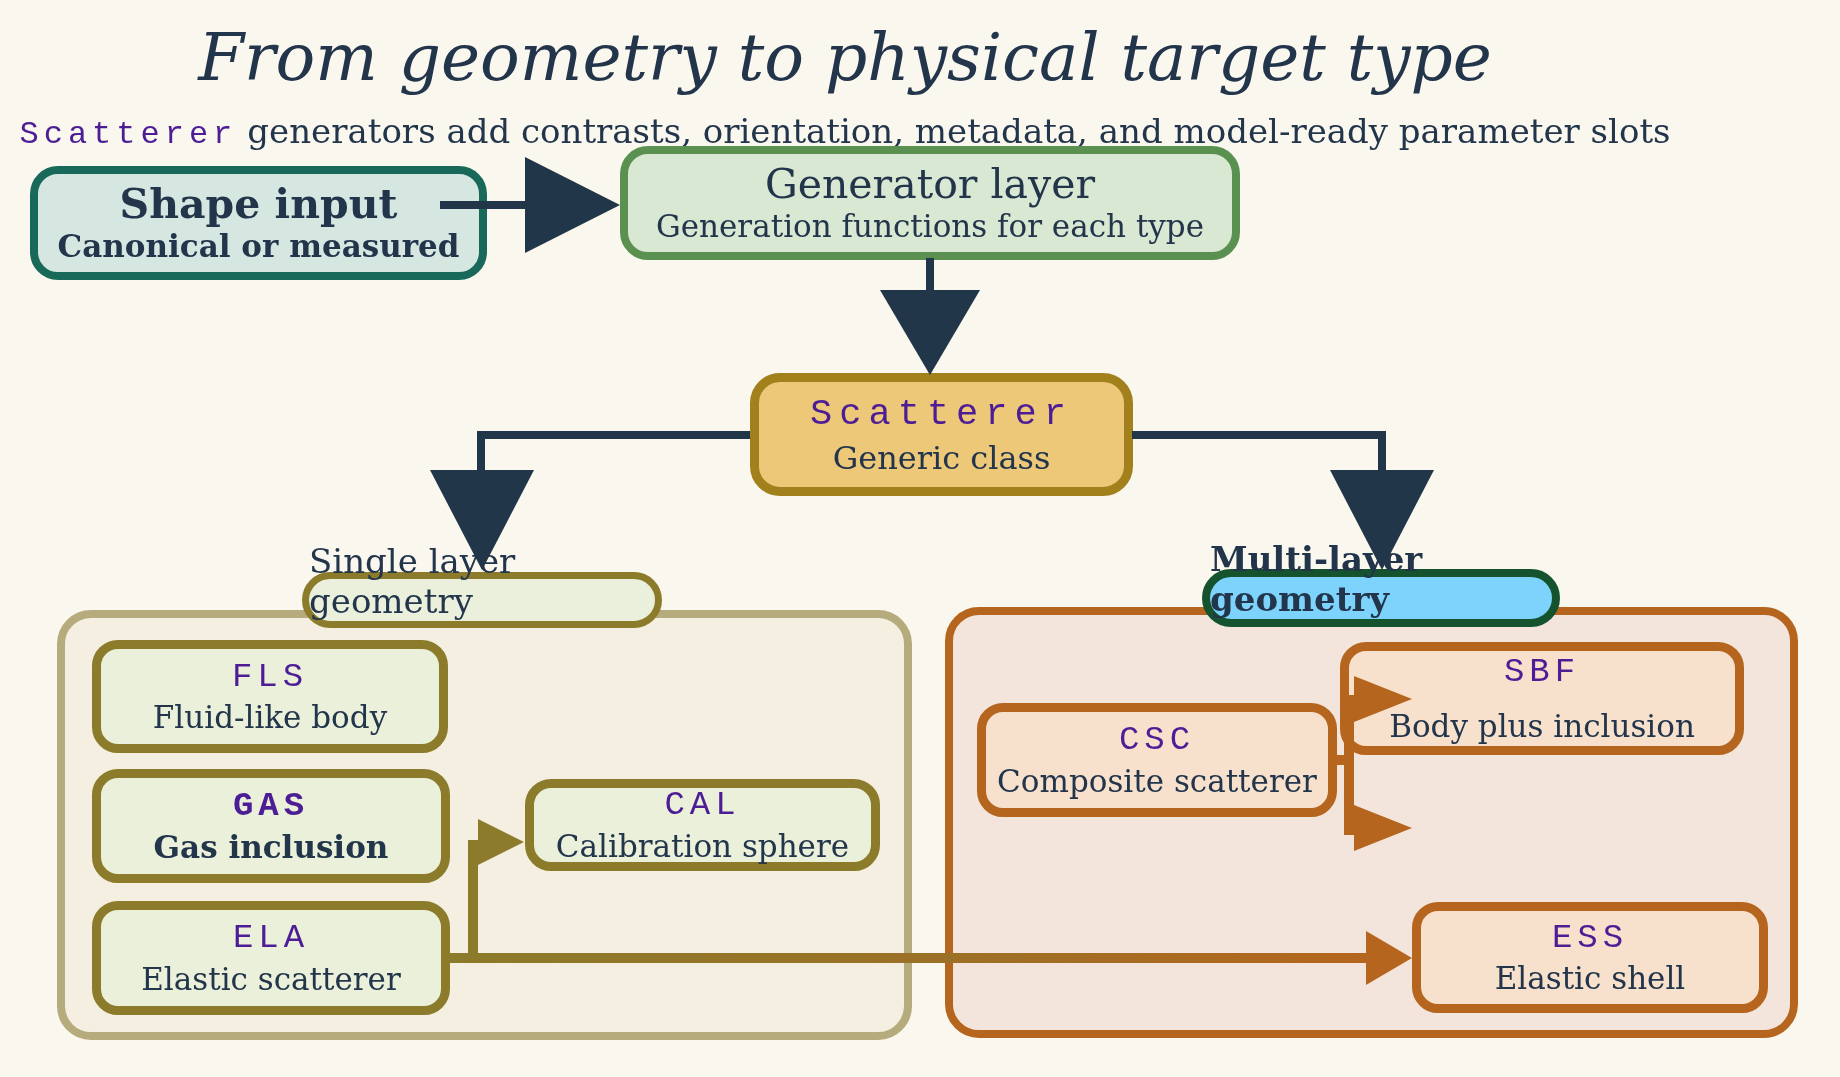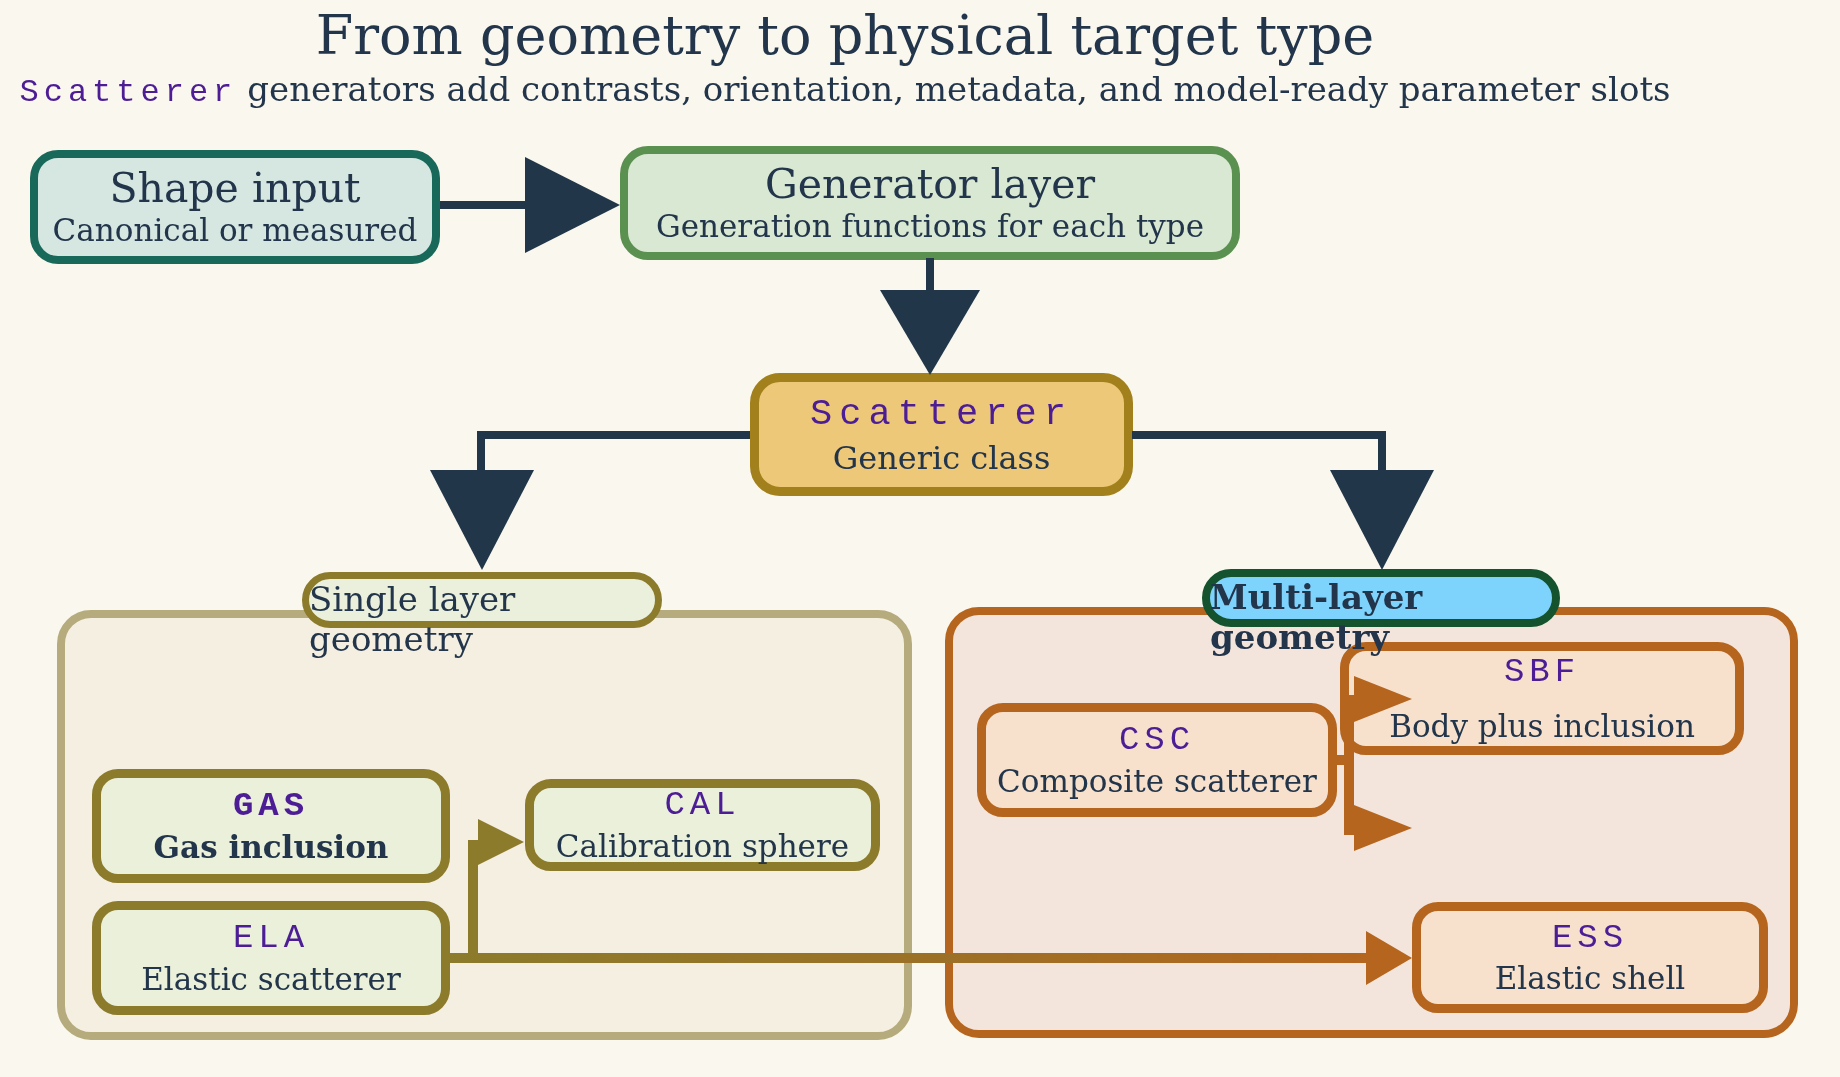--- a/index.html
+++ b/index.html
@@ -1,20 +1,20 @@
 <!DOCTYPE html>
 <html><head>
 <meta charset="utf-8">
 <style>
   html,body{margin:0;padding:0;background:#faf7ee;}
   #canvas{position:relative;width:1840px;height:1077px;background:#faf7ee;overflow:hidden;
           font-family:"DejaVu Serif",serif;color:#22354b;}
   
   #header{position:absolute;left:0;top:6px;width:1690px;text-align:center;}
-  #title{font-size:54px;line-height:1.1;margin:0;font-weight:normal;color:#22354b;}
+  #title{font-size:66px;line-height:1.1;margin:16px;font-weight:normal;color:#22354b;font-style:italic;}
   #subtitle{font-size:34px;margin-top:4px;color:#22354b;}
   #subtitle .code{font-family:"Liberation Mono","DejaVu Sans Mono",monospace;font-size:32px;}
   #subtitle .rest{margin-left:10px;}
   
   .node{position:absolute;box-sizing:border-box;display:flex;flex-direction:column;
         align-items:center;justify-content:center;text-align:center;z-index:2;}
   .node .t1{font-size:41px;line-height:1.15;}
   .node .t2{font-size:31px;line-height:1.2;}
   .code{font-family:"Liberation Mono","DejaVu Sans Mono",monospace;font-size:34px;
         letter-spacing:5px;line-height:1.25;color:#4c1d95;}
@@ -23,21 +23,21 @@
   .green{background:#d9e8d2;border:8px solid #5b9150;border-radius:28px;}
   .gold{background:#edc878;border:9px solid #a2801c;border-radius:30px;}
   .gold .code{font-size:37px;letter-spacing:7px;}
   .gold .sub{font-size:32px;}
   .olive-node{background:#eaf0da;border:9px solid #8b7b2b;border-radius:26px;}
   .orange-node{background:#f7e1cd;border:9px solid #b5651d;border-radius:26px;}
   .container{position:absolute;box-sizing:border-box;border-radius:34px;z-index:1;}
   #container-single{background:#f5efe1;border:8px solid #b6ab7c;}
   #container-multi{background:#f3e5dc;border:8px solid #b5651d;}
   .pill{position:absolute;box-sizing:border-box;border-radius:999px;display:flex;
-        align-items:flex-start;justify-content:center;font-size:34px;z-index:4;color:#22354b;}
+        align-items:flex-end;justify-content:center;font-size:34px;z-index:4;color:#22354b;}
   .pill-olive{background:#ebf0dc;border:7px solid #8b7b2b;}
   .pill-orange{background:#7dd3fc;border:8px solid #14532d;font-weight:bold;}
   
   .ln{position:absolute;z-index:3;}
   .navy{background:#213649;}
   .olive{background:#8b7b2b;}
   .orange{background:#b5651d;}
   .tri{position:absolute;width:0;height:0;z-index:3;}
 </style>
 </head>
@@ -45,21 +45,21 @@
 
 <div id="canvas">
 
   <div id="header">
     <h1 id="title">From geometry to physical target type</h1>
     <div id="subtitle">
       <span class="code">Scatterer</span><span class="rest">generators add contrasts, orientation, metadata, and model-ready parameter slots</span>
     </div>
   </div>
 
-  <div class="node teal" style="left:30px;top:150px;width:410px;height:114px;">
+  <div class="node teal" style="left:30px;top:166px;width:457px;height:114px;font-weight:bold;">
     <div class="t1">Shape input</div>
     <div class="t2">Canonical or measured</div>
   </div>
 
   <div class="node green" style="left:620px;top:146px;width:620px;height:114px;">
     <div class="t1">Generator layer</div>
     <div class="t2">Generation functions for each type</div>
   </div>
 
   <div class="node gold" style="left:750px;top:373px;width:383px;height:123px;">
@@ -84,20 +84,24 @@
   <div class="container" id="container-single" style="left:57px;top:610px;width:855px;height:430px;"></div>
   <div class="container" id="container-multi" style="left:945px;top:607px;width:853px;height:431px;"></div>
 
   <div class="pill pill-olive" style="left:302px;top:572px;width:360px;height:56px;">
     <span>Single layer geometry</span>
   </div>
   <div class="pill pill-orange" style="left:1202px;top:569px;width:358px;height:58px;">
     <span>Multi-layer geometry</span>
   </div>
 
+  <div class="node olive-node" style="left:92px;top:640px;width:356px;height:113px;">
+    <div class="code">FLS</div>
+    <div class="sub">Fluid-like body</div>
+  </div>
   <div class="node olive-node" style="left:92px;top:769px;width:358px;height:114px;font-weight:bold;">
     <div class="code">GAS</div>
     <div class="sub">Gas inclusion</div>
   </div>
   <div class="node olive-node" style="left:92px;top:901px;width:358px;height:114px;">
     <div class="code">ELA</div>
     <div class="sub">Elastic scatterer</div>
   </div>
   <div class="node olive-node" style="left:525px;top:779px;width:355px;height:92px;">
     <div class="code">CAL</div>

